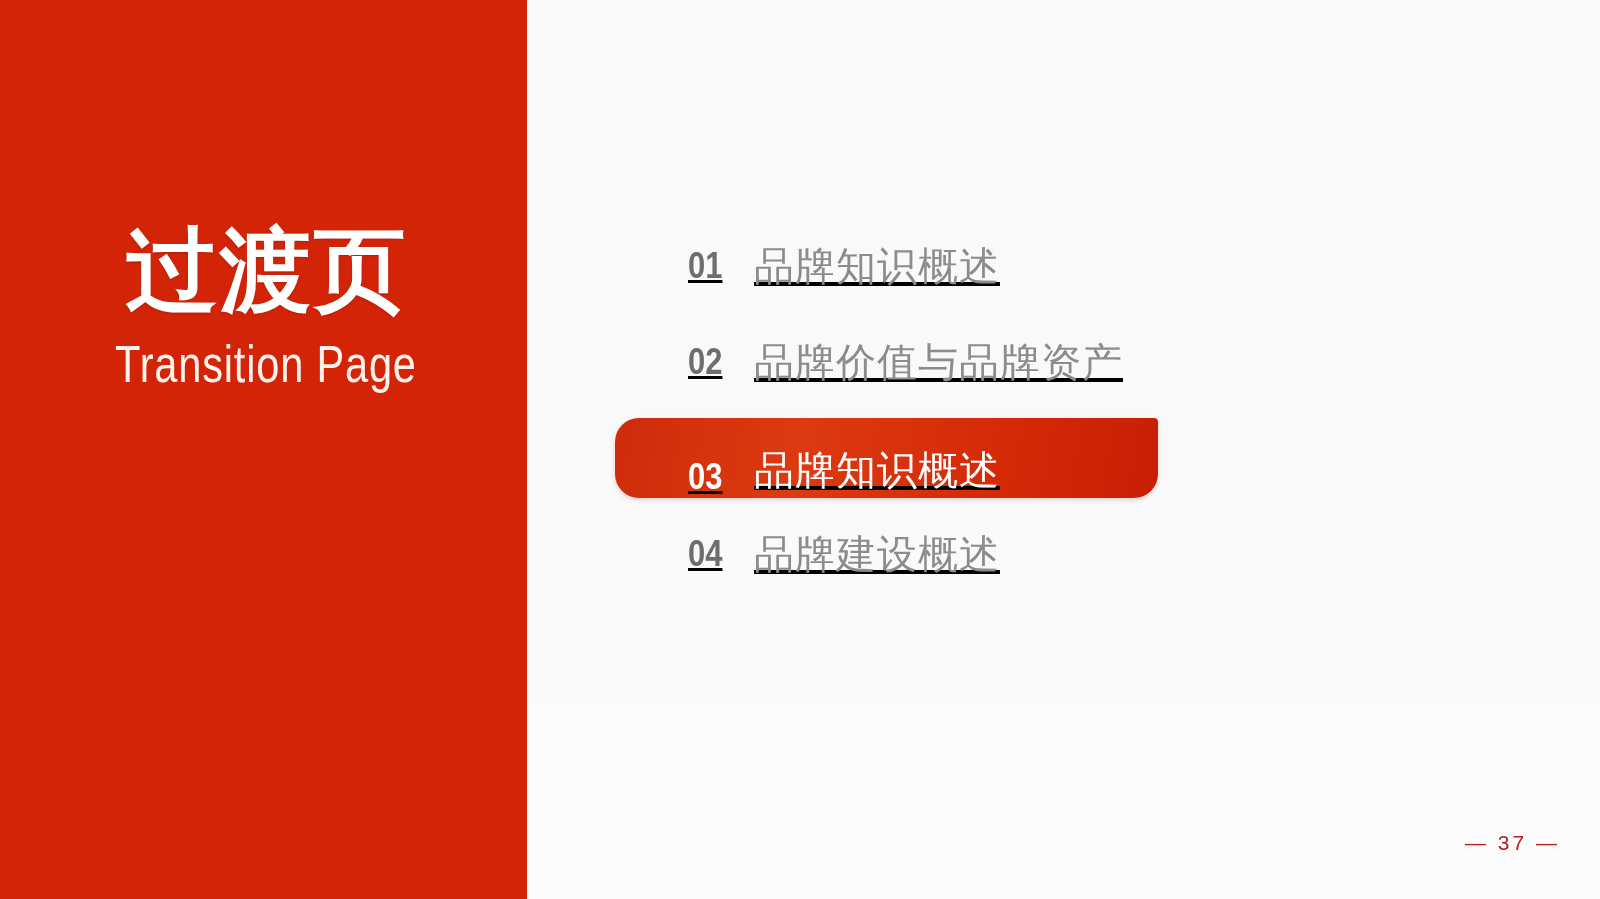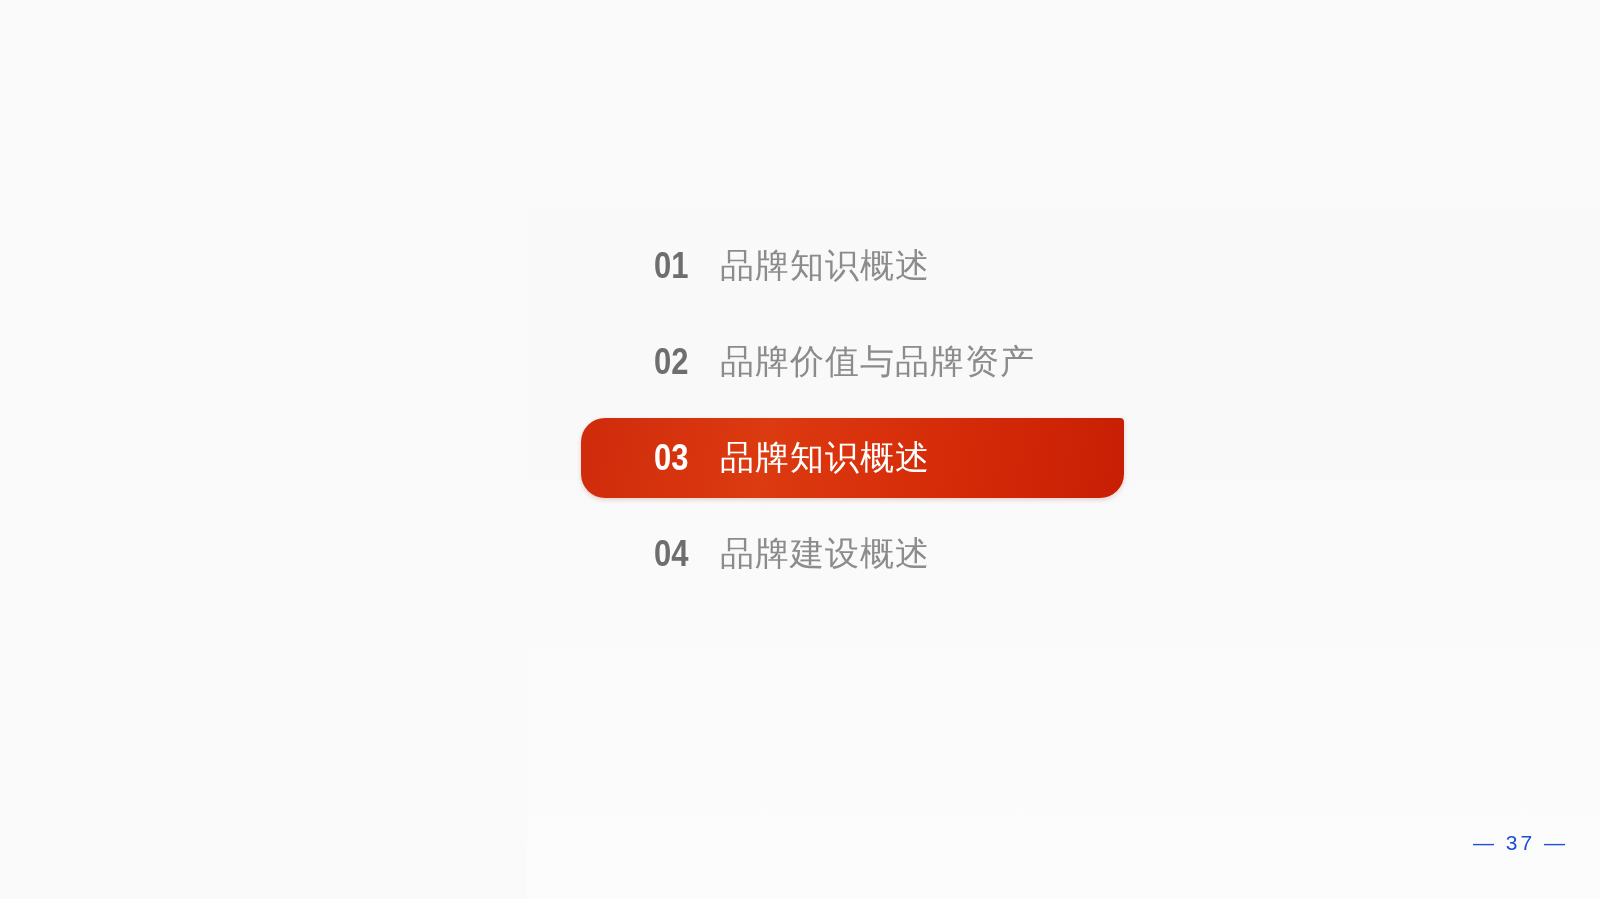--- a/index.html
+++ b/index.html
@@ -69,23 +69,24 @@
     margin: 22px 0 0 0;
     padding: 0 0 0 6px;
     transform: scaleX(0.80);
     transform-origin: center;
     white-space: nowrap;
   }
 
   
   .agenda {
     position: absolute;
-    left: 581px;
+    left: 615px;
     top: 226px;
     width: 620px;
+    text-decoration: underline;
   }
 
   .agenda-item {
     position: relative;
     display: flex;
     align-items: center;
     height: 80px;
     margin-bottom: 16px;
     padding-left: 73px;
     box-sizing: border-box;
@@ -100,63 +101,70 @@
     font-weight: 700;
     color: #6E6E6E;
     letter-spacing: 0px;
     transform: scaleX(0.86);
     transform-origin: left center;
     width: 52px;
     flex: 0 0 52px;
   }
 
   .agenda-label {
-    font-size: 34px;
+    font-size: 40px;
     font-weight: 400;
     color: #8C8C8C;
     letter-spacing: 1px;
     margin-left: 14px;
     white-space: nowrap;
   }
 
   
   .agenda-item.active {
     width: 543px;
     padding-left: 73px;
     background: linear-gradient(100deg, #CF2B0C 0%, #DC3A10 34%, #D52A08 70%, #C81E04 100%);
     border-radius: 24px 4px 24px 24px;
     box-shadow: 0 2px 5px rgba(140, 30, 8, 0.18);
+    align-items: flex-end;
   }
 
   .agenda-item.active .agenda-num {
     color: #FFFFFF;
   }
 
   .agenda-item.active .agenda-label {
     color: #FFFFFF;
   }
 
   
   .page-number {
     position: absolute;
-    right: 32px;
+    right: 40px;
     bottom: 44px;
     font-size: 21px;
-    color: #1d4ed8;
+    color: #b91c1c;
     letter-spacing: 3px;
     white-space: nowrap;
   }
 </style>
 </head>
 <body>
 
 <div class="slide">
 
   <div class="content-bg"></div>
 
+  <div class="left-panel">
+    <div class="left-panel-inner">
+      <span class="title-cn">过渡页</span>
+      <span class="title-en">Transition Page</span>
+    </div>
+  </div>
 
   <div class="agenda">
 
     <div class="agenda-item">
       <span class="agenda-num">01</span>
       <span class="agenda-label">品牌知识概述</span>
     </div>
 
     <div class="agenda-item">
       <span class="agenda-num">02</span>

